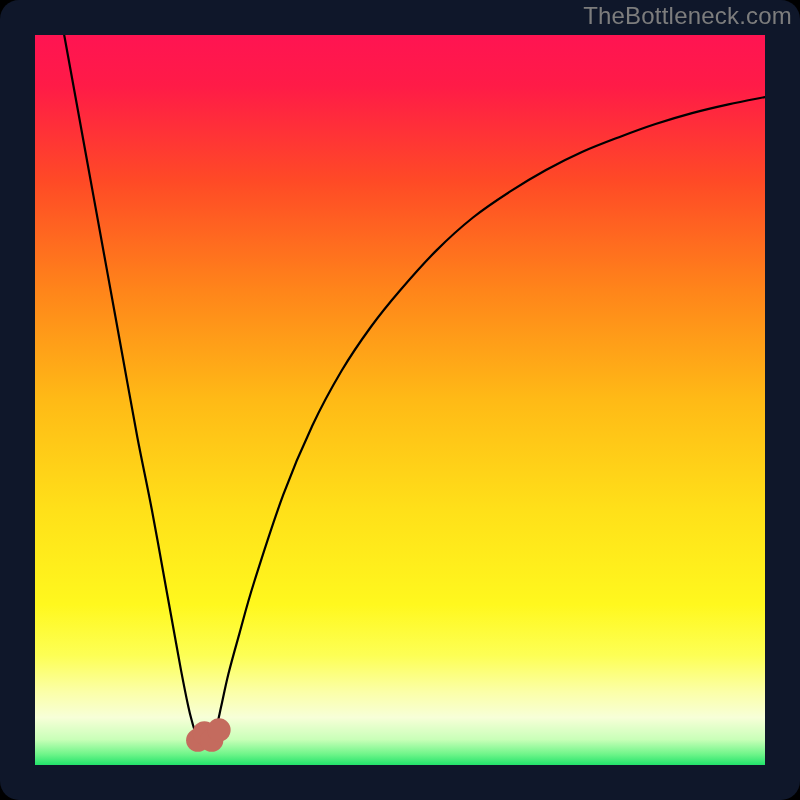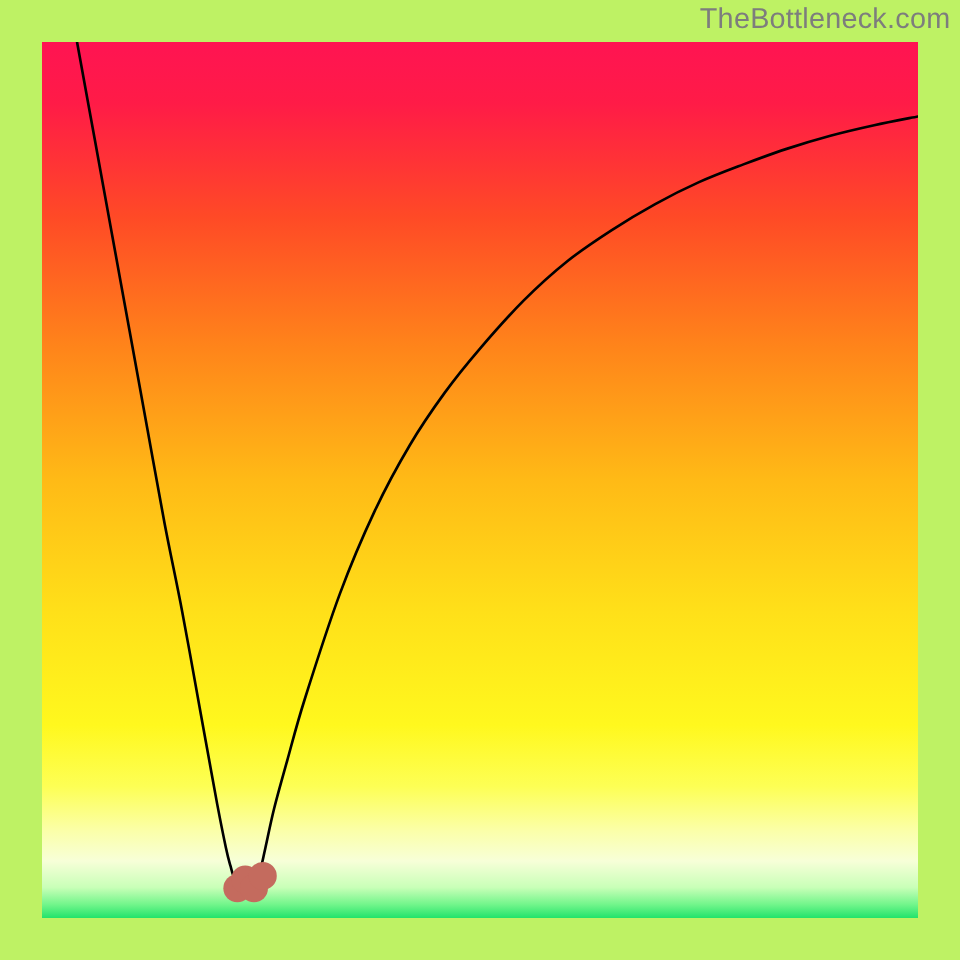--- a/index.html
+++ b/index.html
@@ -9,21 +9,22 @@
     height: 800px;
     background: #000;
     overflow: hidden;
   }
   .frame {
     position: absolute;
     left: 0;
     top: 0;
     width: 800px;
     height: 800px;
-    background: #bef264;
+    background: #0f172a;
+    border-radius: 19px;
   }
   .plot {
     position: absolute;
     left: 35px;
     top: 35px;
     width: 730px;
     height: 730px;
     overflow: hidden;
   }
   .watermark {

